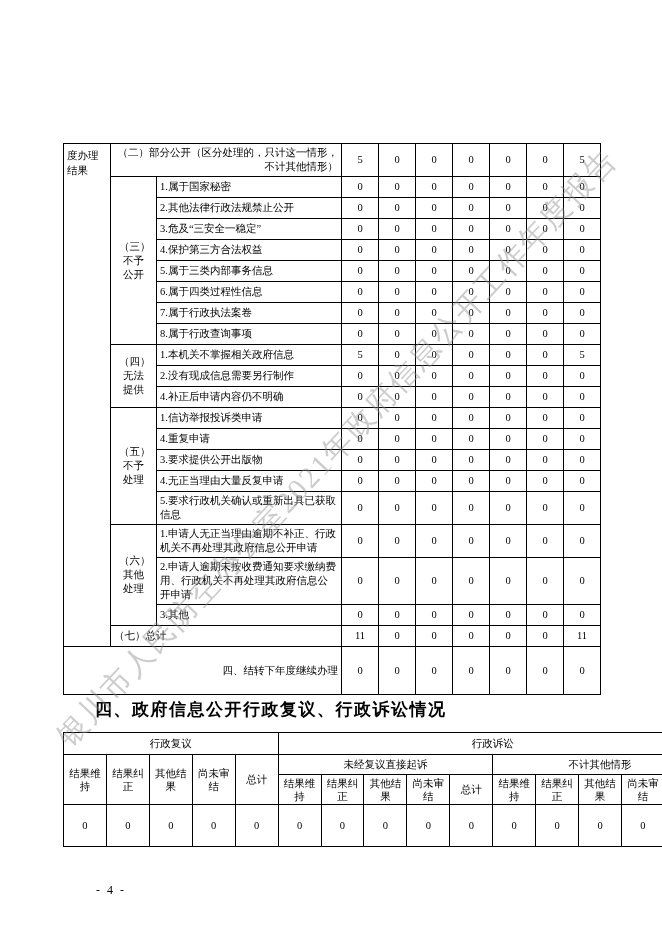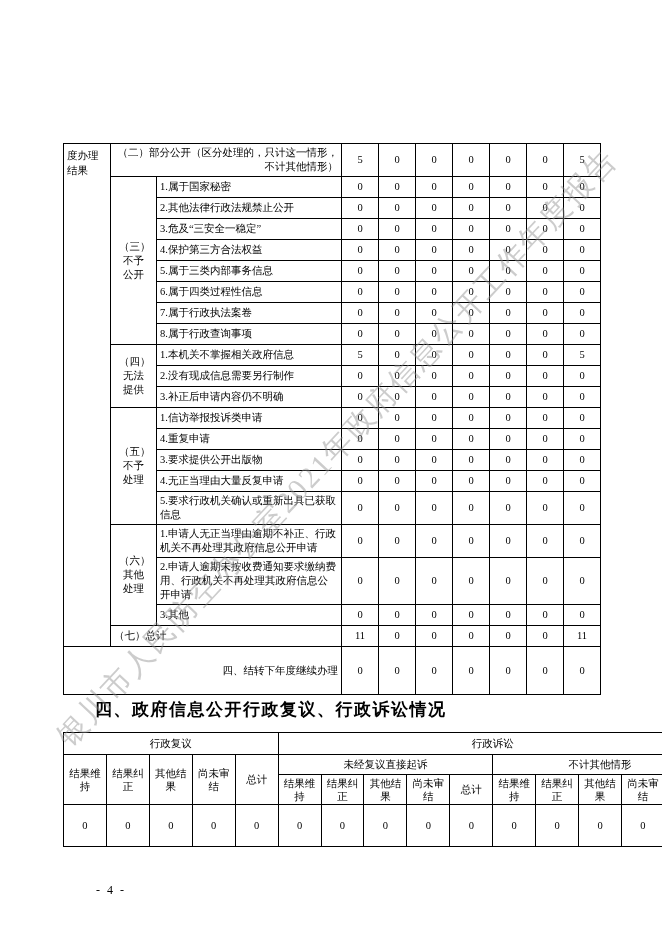--- a/index.html
+++ b/index.html
@@ -178,21 +178,21 @@
           <td class="item-cell">2.没有现成信息需要另行制作</td>
           <td class="val-cell">0</td>
           <td class="val-cell">0</td>
           <td class="val-cell">0</td>
           <td class="val-cell">0</td>
           <td class="val-cell">0</td>
           <td class="val-cell">0</td>
           <td class="val-cell">0</td>
         </tr>
         <tr>
-          <td class="item-cell">3.补正后申请内容仍不明确</td>
+          <td class="item-cell">4.补正后申请内容仍不明确</td>
           <td class="val-cell">0</td>
           <td class="val-cell">0</td>
           <td class="val-cell">0</td>
           <td class="val-cell">0</td>
           <td class="val-cell">0</td>
           <td class="val-cell">0</td>
           <td class="val-cell">0</td>
         </tr>
         <tr>
           <td class="group-cell" rowspan="5">（五）不予处理</td>

